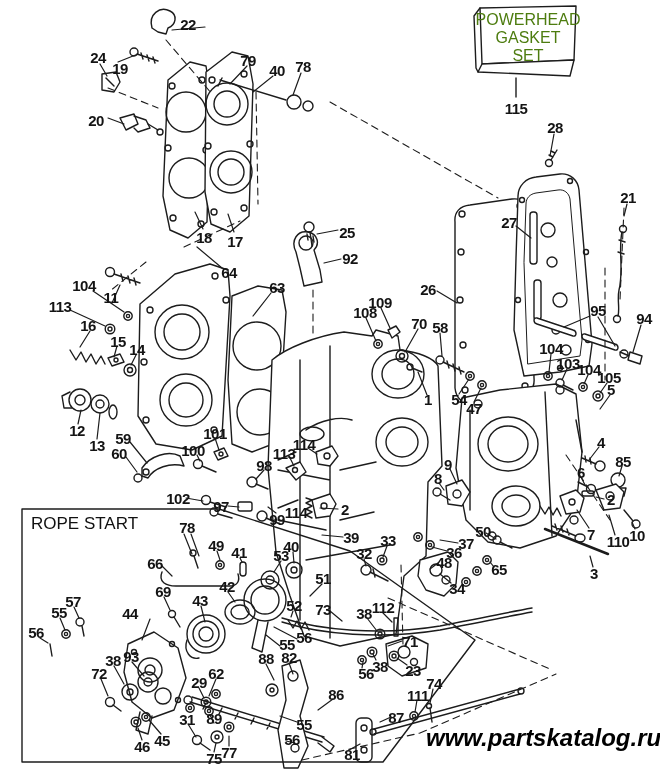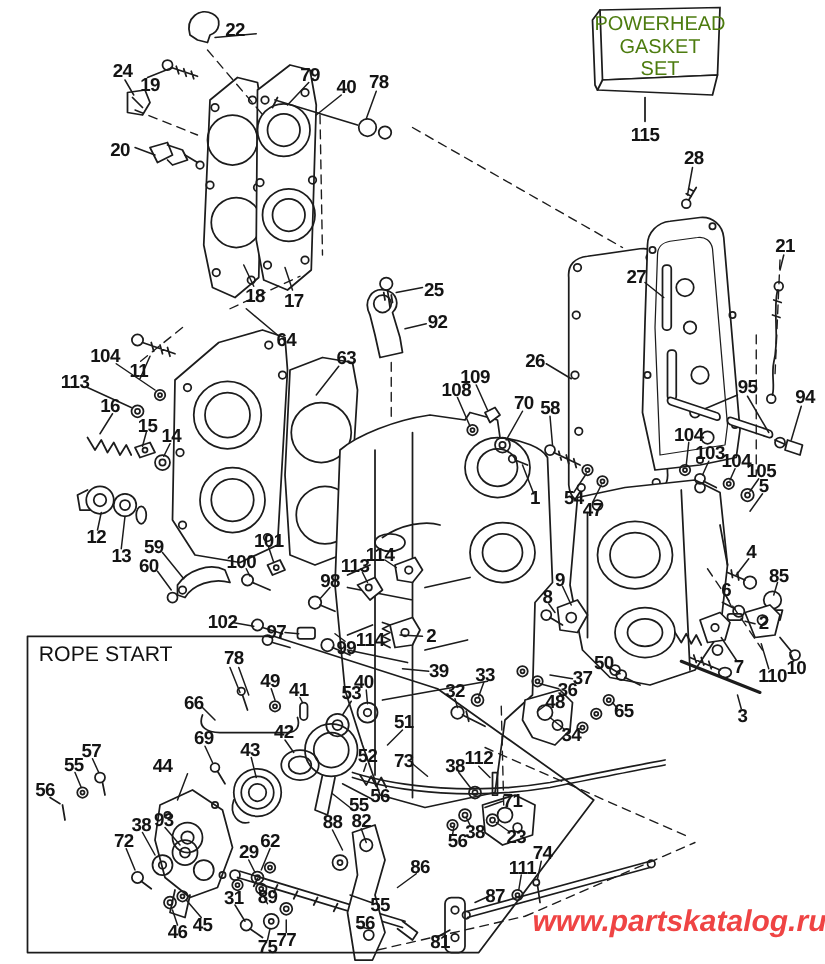--- a/index.html
+++ b/index.html
@@ -412,21 +412,21 @@
 <div class="gasket-box-text">
   <div>POWERHEAD</div>
   <div>GASKET</div>
   <div>SET</div>
 </div>
 
 <div class="note-text">
   <div>ROPE START</div>
 </div>
 
-<div class="watermark" style="color: #ef4444;">www.partskatalog.ru</div>
+<div class="watermark" style="color: #000000;">www.partskatalog.ru</div>
 
 <div id="callout-layer">
       <div class="callout" style="left: 188px; top: 24px;">22</div>
       <div class="callout" style="left: 98px; top: 57px;">24</div>
       <div class="callout" style="left: 120px; top: 68px;">19</div>
       <div class="callout" style="left: 96px; top: 120px;">20</div>
       <div class="callout" style="left: 248px; top: 60px;">79</div>
       <div class="callout" style="left: 277px; top: 70px;">40</div>
       <div class="callout" style="left: 303px; top: 66px;">78</div>
       <div class="callout" style="left: 204px; top: 237px;">18</div>

